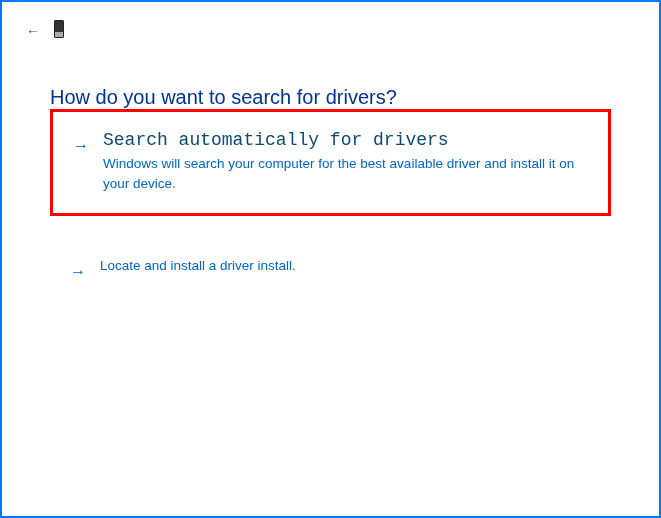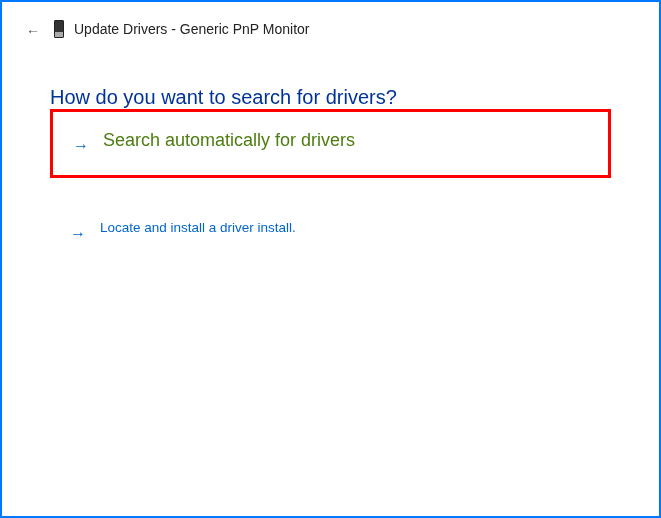--- a/index.html
+++ b/index.html
@@ -70,47 +70,48 @@
       font-size: 16px;
       color: #0066cc;
       margin-top: 3px;
       line-height: 1.4;
     }
     .option-body {
       flex: 1;
     }
     .option-title {
       font-size: 18px;
-      color: #4d7c0f;
+      color: #0c4a6e;
       font-weight: 400;
       margin-bottom: 4px;
+      font-family: Liberation Mono, monospace;
     }
     .option-desc {
       font-size: 13.5px;
       color: #0066cc;
       line-height: 1.45;
     }
   </style>
 </head>
 <body>
 
 <div class="window">
   <div class="header">
     <span class="back-arrow">←</span>
     <span class="device-icon"></span>
-    <span class="header-title">Update Drivers - Generic PnP Monitor</span>
   </div>
 
   <div class="content">
     <h1 class="question">How do you want to search for drivers?</h1>
 
     <div class="option option-highlight">
       <span class="option-arrow">→</span>
       <div class="option-body">
         <div class="option-title">Search automatically for drivers</div>
+        <div class="option-desc">Windows will search your computer for the best available driver and install it on your device.</div>
       </div>
     </div>
 
     <div class="option">
       <span class="option-arrow">→</span>
       <div class="option-body">
         <div class="option-desc">Locate and install a driver install.</div>
       </div>
     </div>
   </div>

